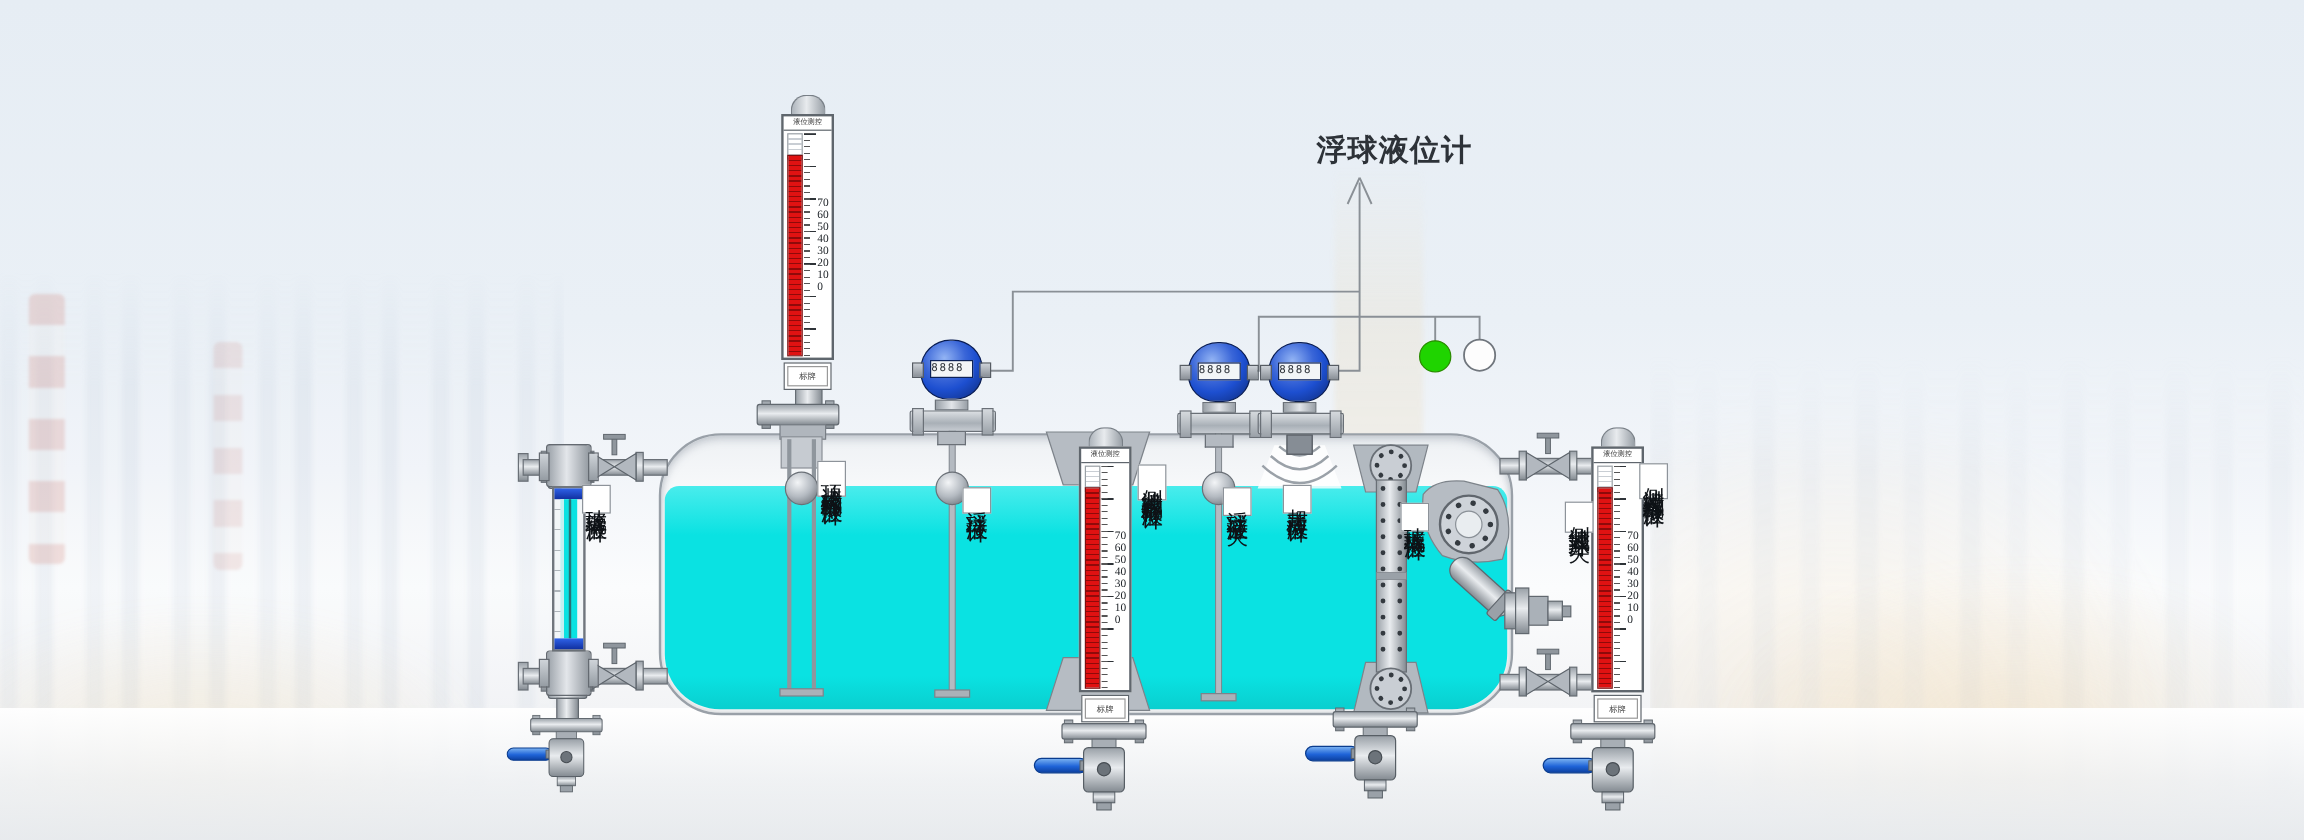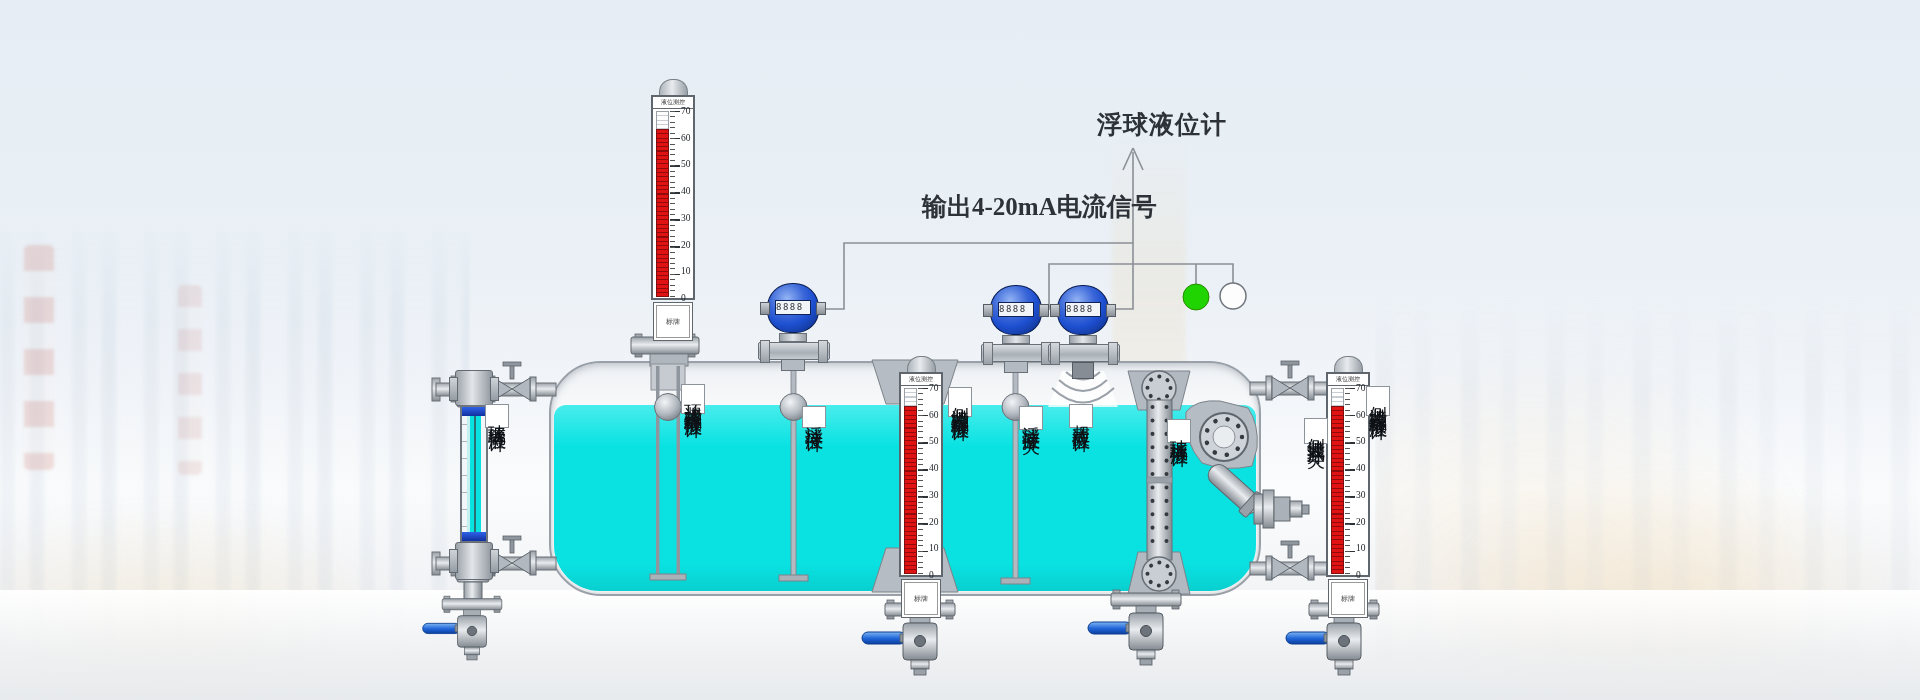--- a/index.html
+++ b/index.html
@@ -51,23 +51,23 @@
     overflow:hidden;white-space:nowrap;}
   .mg-scale{position:relative;}
   .flap-white{position:absolute;left:3px;top:2px;width:13px;box-sizing:border-box;border:1px solid #9aa0a6;
     background:repeating-linear-gradient(180deg,#ffffff 0 3.2px,#c9ced4 3.2px 4.3px);}
   .flap-red{position:absolute;left:3px;bottom:2px;width:13px;box-sizing:border-box;border:1px solid #7c1010;
     background:repeating-linear-gradient(180deg,var(--c-flap_red) 0 3.2px,#8f0a0a 3.2px 4.3px);}
   .mg-ticks{position:absolute;left:17px;top:2px;bottom:2px;width:10px;
     background:repeating-linear-gradient(180deg,#555 0 1px,transparent 1px 5.43px) left/5px 100% no-repeat,
                repeating-linear-gradient(180deg,#2e3338 0 1.4px,transparent 1.4px 27.1px) left/10px 100% no-repeat;}
   .mg-nums{position:absolute;left:28px;top:-3px;bottom:-4px;right:0;display:flex;flex-direction:column;
-    justify-content:space-between;font-size:9.5px;color:#1c2126;}
+    justify-content:center;font-size:9.5px;color:#1c2126;}
   .mg-nums span{height:10px;line-height:10px;}
-  .mg-foot{position:absolute;left:2px;top:207px;width:40px;height:39px;border:1.5px solid #5f666d;background:#fff;
+  .mg-foot{position:absolute;left:2px;top:207px;width:40px;height:23px;border:1.5px solid #5f666d;background:#fff;
     box-sizing:border-box;display:flex;align-items:center;justify-content:center;font-size:7px;color:#444;}
   .mg-foot::after{content:"";position:absolute;inset:2px;border:1px solid #999;pointer-events:none;}
   #mg-top{left:651px;top:95px;}  #mg-top .mg-body{height:205px;}  #mg-top .mg-scale{height:190px;}
   #mg-left{left:899px;top:372px;} #mg-left .mg-body{height:205px;} #mg-left .mg-scale{height:190px;}
   #mg-right{left:1326px;top:372px;} #mg-right .mg-body{height:205px;} #mg-right .mg-scale{height:190px;}
   
   .tx{position:absolute;width:70px;}
   .tx-head{position:relative;margin:0 auto;width:50px;height:48px;border:1px solid #0a1d52;border-radius:48% 48% 44% 44%;
     background:radial-gradient(circle at 38% 30%,#93b4f4 0%,#3a66d8 38%,var(--c-transmitter_blue) 58%,#0d2a78 100%);}
   .tx-screen{position:absolute;left:7px;top:16px;width:34px;height:13px;background:#f2f5f7;border:1.5px solid #0c2258;
@@ -384,21 +384,20 @@
       <div class="tx-nub-l"></div>
       <div class="tx-nub-r"></div>
       <div class="tx-screen">8888</div>
     </div>
     <div class="tx-neck"></div>
     <div class="tx-flange"></div>
     <div class="tx-block"></div>
   </div>
 
   <div class="abs t-control">浮球液位计</div>
-  <div class="abs t-output">输出4-20mA电流信号</div>
 
   <div class="lbl" style="left:485px;top:404px;">玻璃管液位计</div>
   <div class="lbl" style="left:681px;top:384px;">顶装式磁翻板液位计</div>
   <div class="lbl" style="left:802px;top:406px;">浮球液位计</div>
   <div class="lbl" style="left:948px;top:387px;">侧装式磁翻板液位计</div>
   <div class="lbl" style="left:1019px;top:406px;">浮球液位开关</div>
   <div class="lbl" style="left:1069px;top:404px;">超声波液位计</div>
   <div class="lbl" style="left:1167px;top:419px;">玻璃板液位计</div>
   <div class="lbl" style="left:1304px;top:418px;">侧装式浮球开关</div>
   <div class="lbl" style="left:1366px;top:386px;">侧装式磁翻板液位计</div>

